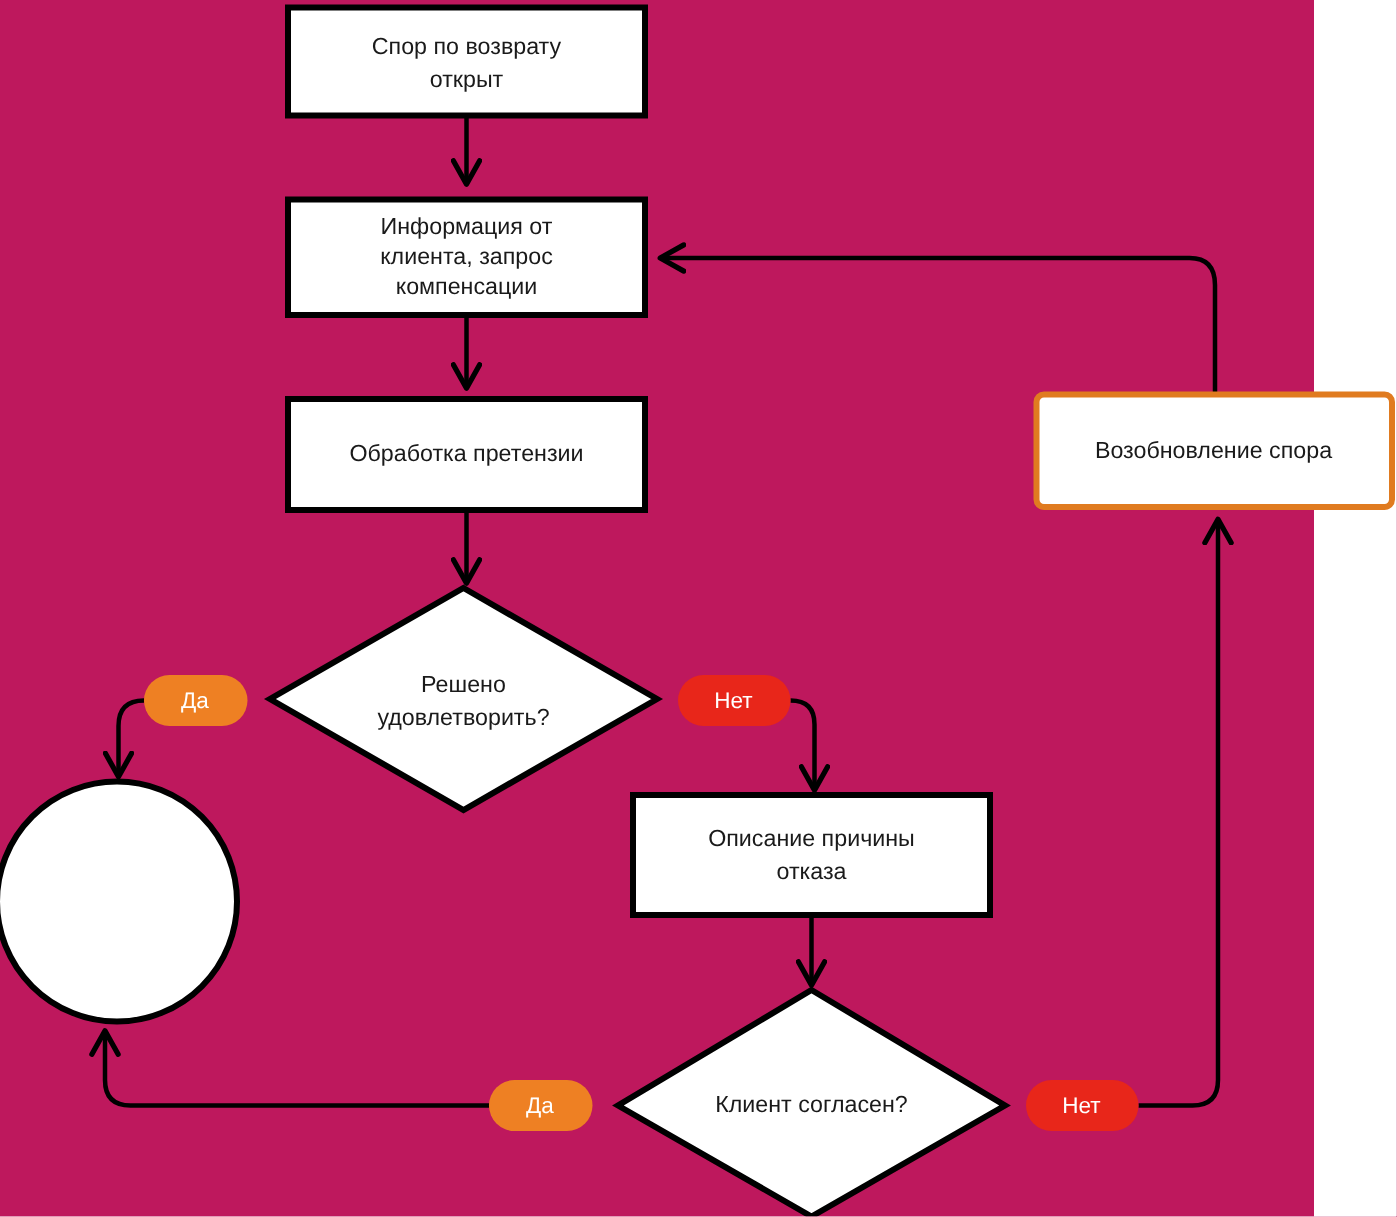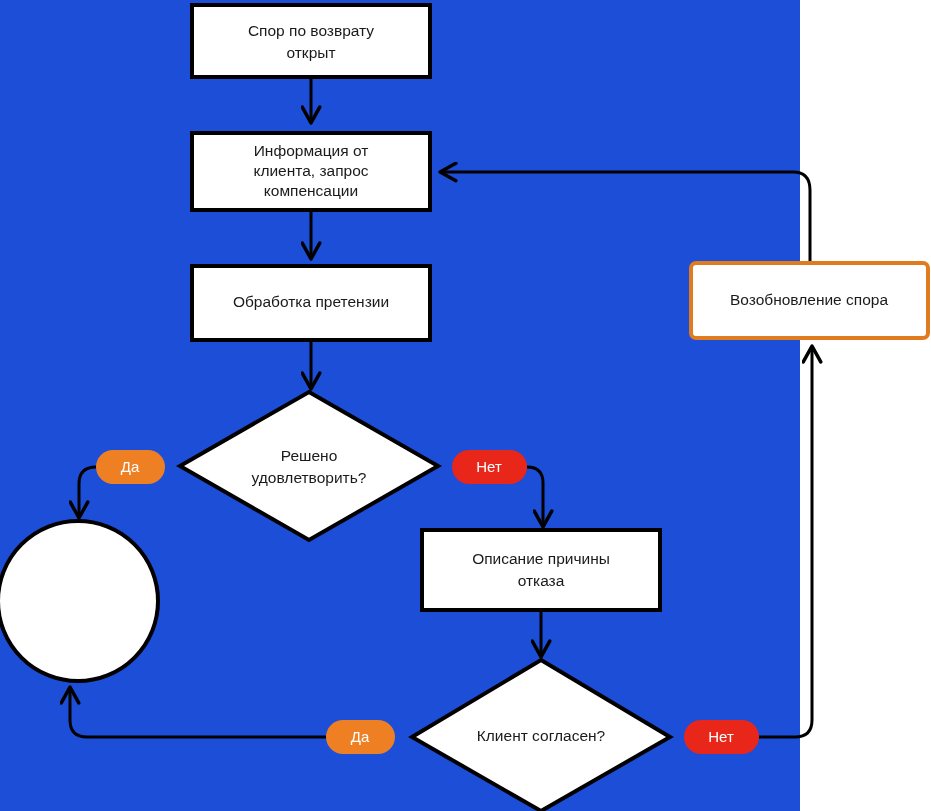--- a/index.html
+++ b/index.html
@@ -8,23 +8,23 @@
     background: #ffffff;
   }
   body {
     width: 931px;
     height: 811px;
     font-family: "Liberation Sans", sans-serif;
     overflow: hidden;
   }
   #flowchart-canvas {
     position: relative;
-    width: 800px;
+    width: 876px;
     height: 811px;
-    background: #1d4ed8;
+    background: #be185d;
   }
   svg.diagram {
     position: absolute;
     top: 0;
     left: 0;
     width: 931px;
     height: 811px;
     display: block;
   }
   .node-shape {

